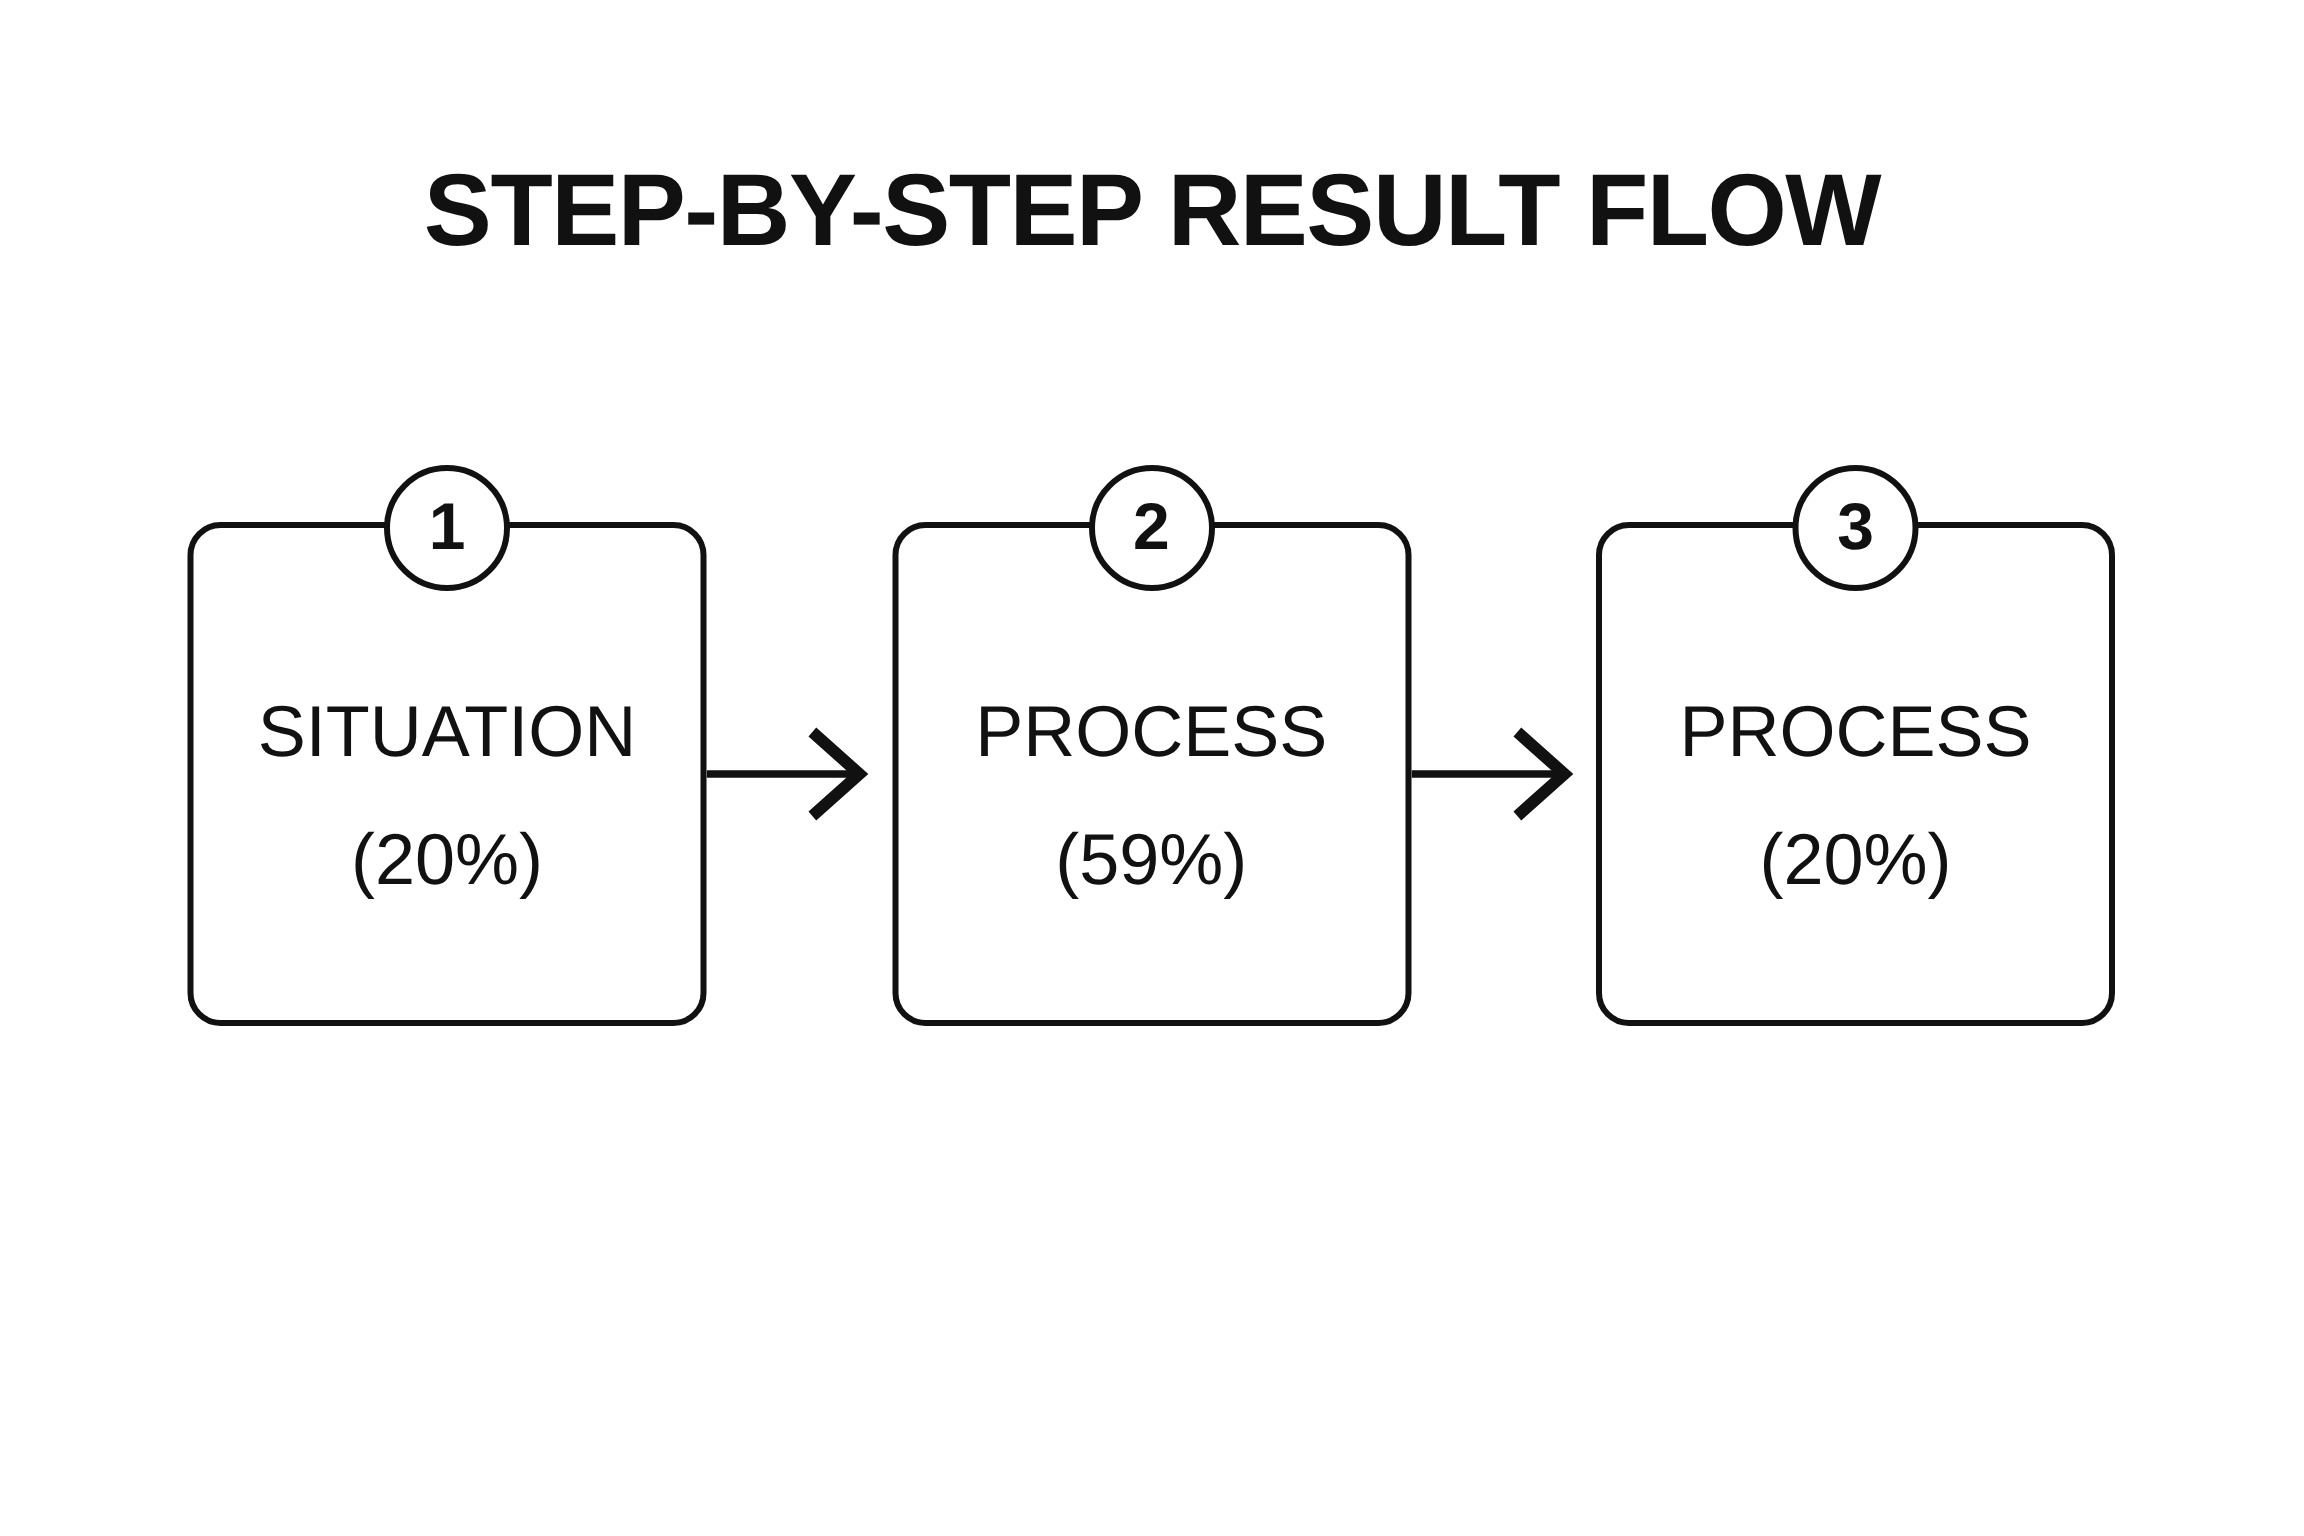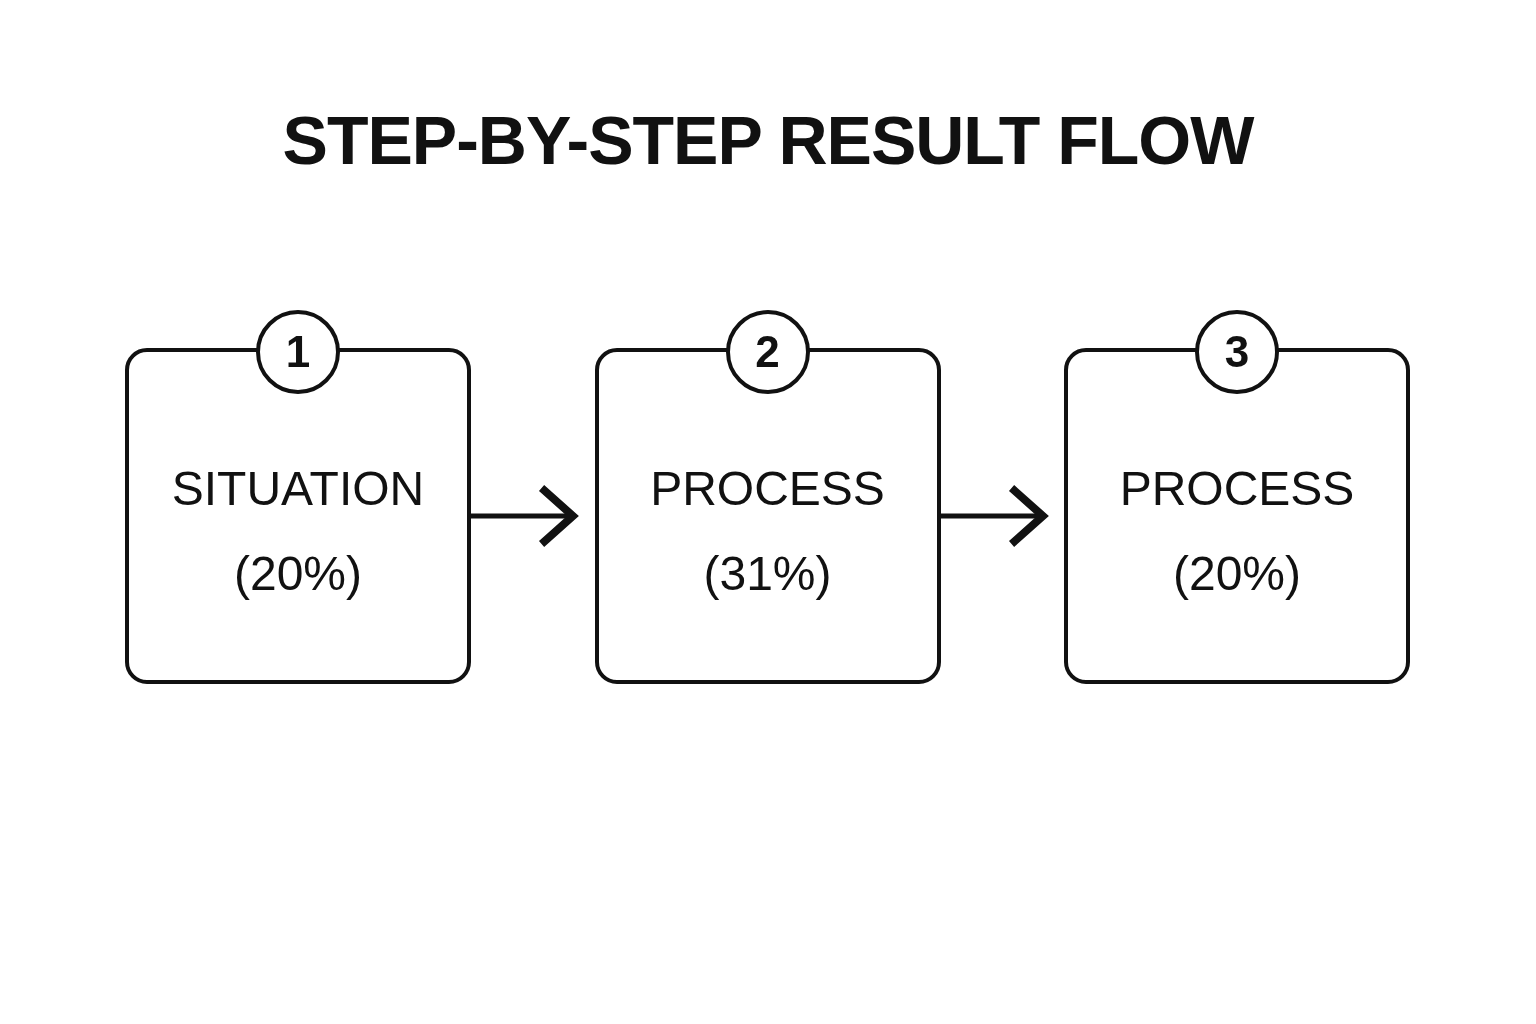--- a/index.html
+++ b/index.html
@@ -114,21 +114,21 @@
         <line x1="0" y1="52" x2="100" y2="52" stroke="currentColor" stroke-width="5"></line>
         <polyline points="72,24 104,52 72,80" fill="none" stroke="currentColor" stroke-width="8" stroke-linecap="butt" stroke-linejoin="miter"></polyline>
       </svg>
     </div>
 
     <div class="step-box">
       <div class="step-badge">
         <span>2</span>
       </div>
       <div class="step-label">PROCESS</div>
-      <div class="step-value">(31%)</div>
+      <div class="step-value">(59%)</div>
     </div>
 
     <div class="arrow">
       <svg viewBox="0 0 126 104" preserveAspectRatio="none" aria-hidden="true">
         <line x1="0" y1="52" x2="100" y2="52" stroke="currentColor" stroke-width="5"></line>
         <polyline points="72,24 104,52 72,80" fill="none" stroke="currentColor" stroke-width="8" stroke-linecap="butt" stroke-linejoin="miter"></polyline>
       </svg>
     </div>
 
     <div class="step-box">

